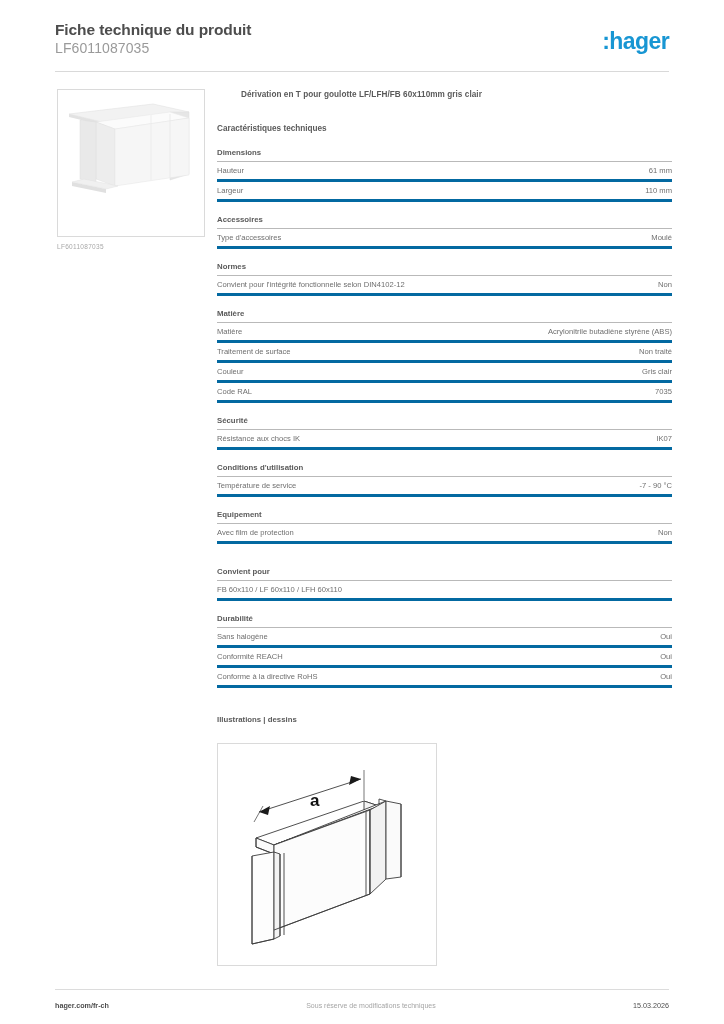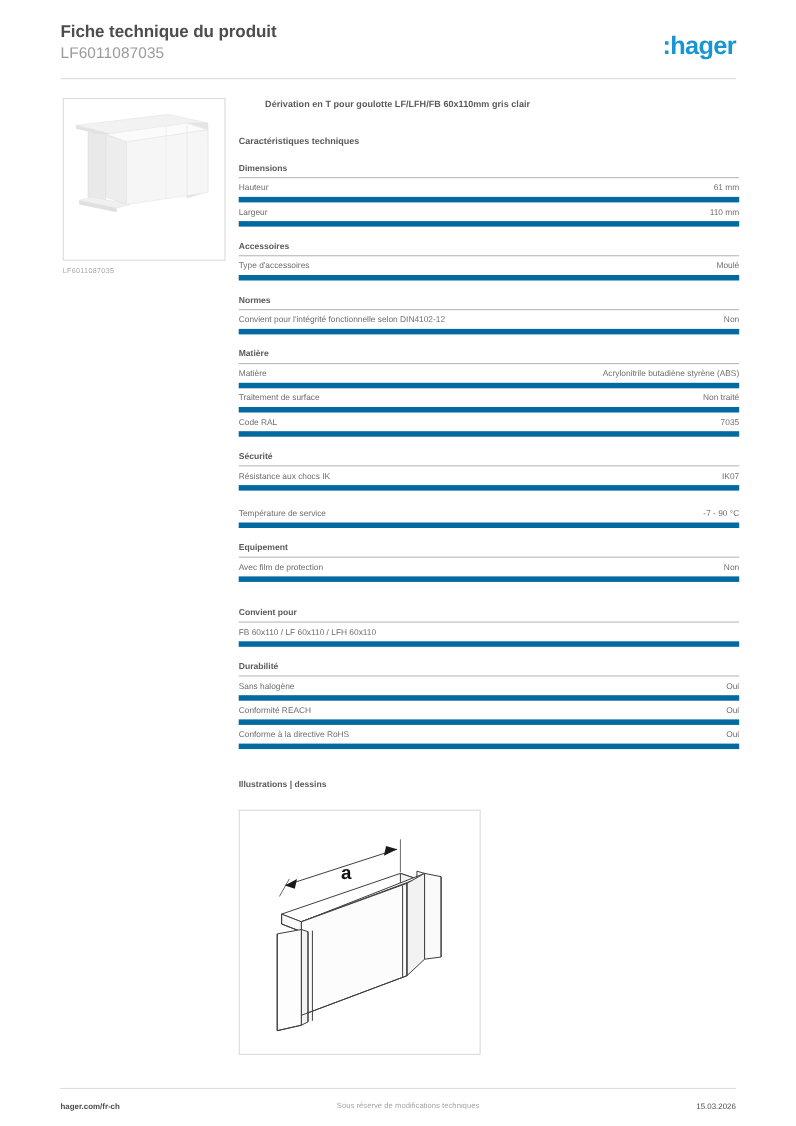--- a/index.html
+++ b/index.html
@@ -125,21 +125,21 @@
     font-weight: bold;
     color: #5a5a5a;
     padding-bottom: 3px;
     border-bottom: 1px solid #b9b9b9;
     line-height: 11px;
   }
   .row {
     display: flex;
     justify-content: space-between;
     align-items: baseline;
-    border-bottom: 5px solid #0369a1;
+    border-bottom: 3px solid #0369a1;
     padding: 3.5px 0 3.5px 0;
     font-size: 7.6px;
     line-height: 10px;
     color: #6e6e6e;
   }
   .row .k {
     color: #6e6e6e;
     white-space: nowrap;
   }
   .row .v {
@@ -286,32 +286,37 @@
           <div class="group-head">Matière</div>
           <div class="row">
             <span class="k">Matière</span>
             <span class="v">Acrylonitrile butadiène styrène (ABS)</span>
           </div>
           <div class="row">
             <span class="k">Traitement de surface</span>
             <span class="v">Non traité</span>
           </div>
           <div class="row">
+            <span class="k">Couleur</span>
+            <span class="v">Gris clair</span>
+          </div>
+          <div class="row">
             <span class="k">Code RAL</span>
             <span class="v">7035</span>
           </div>
         </div>
         <div class="group">
           <div class="group-head">Sécurité</div>
           <div class="row">
             <span class="k">Résistance aux chocs IK</span>
             <span class="v">IK07</span>
           </div>
         </div>
         <div class="group">
+          <div class="group-head">Conditions d'utilisation</div>
           <div class="row">
             <span class="k">Température de service</span>
             <span class="v">-7 - 90 °C</span>
           </div>
         </div>
         <div class="group">
           <div class="group-head">Equipement</div>
           <div class="row">
             <span class="k">Avec film de protection</span>
             <span class="v">Non</span>

